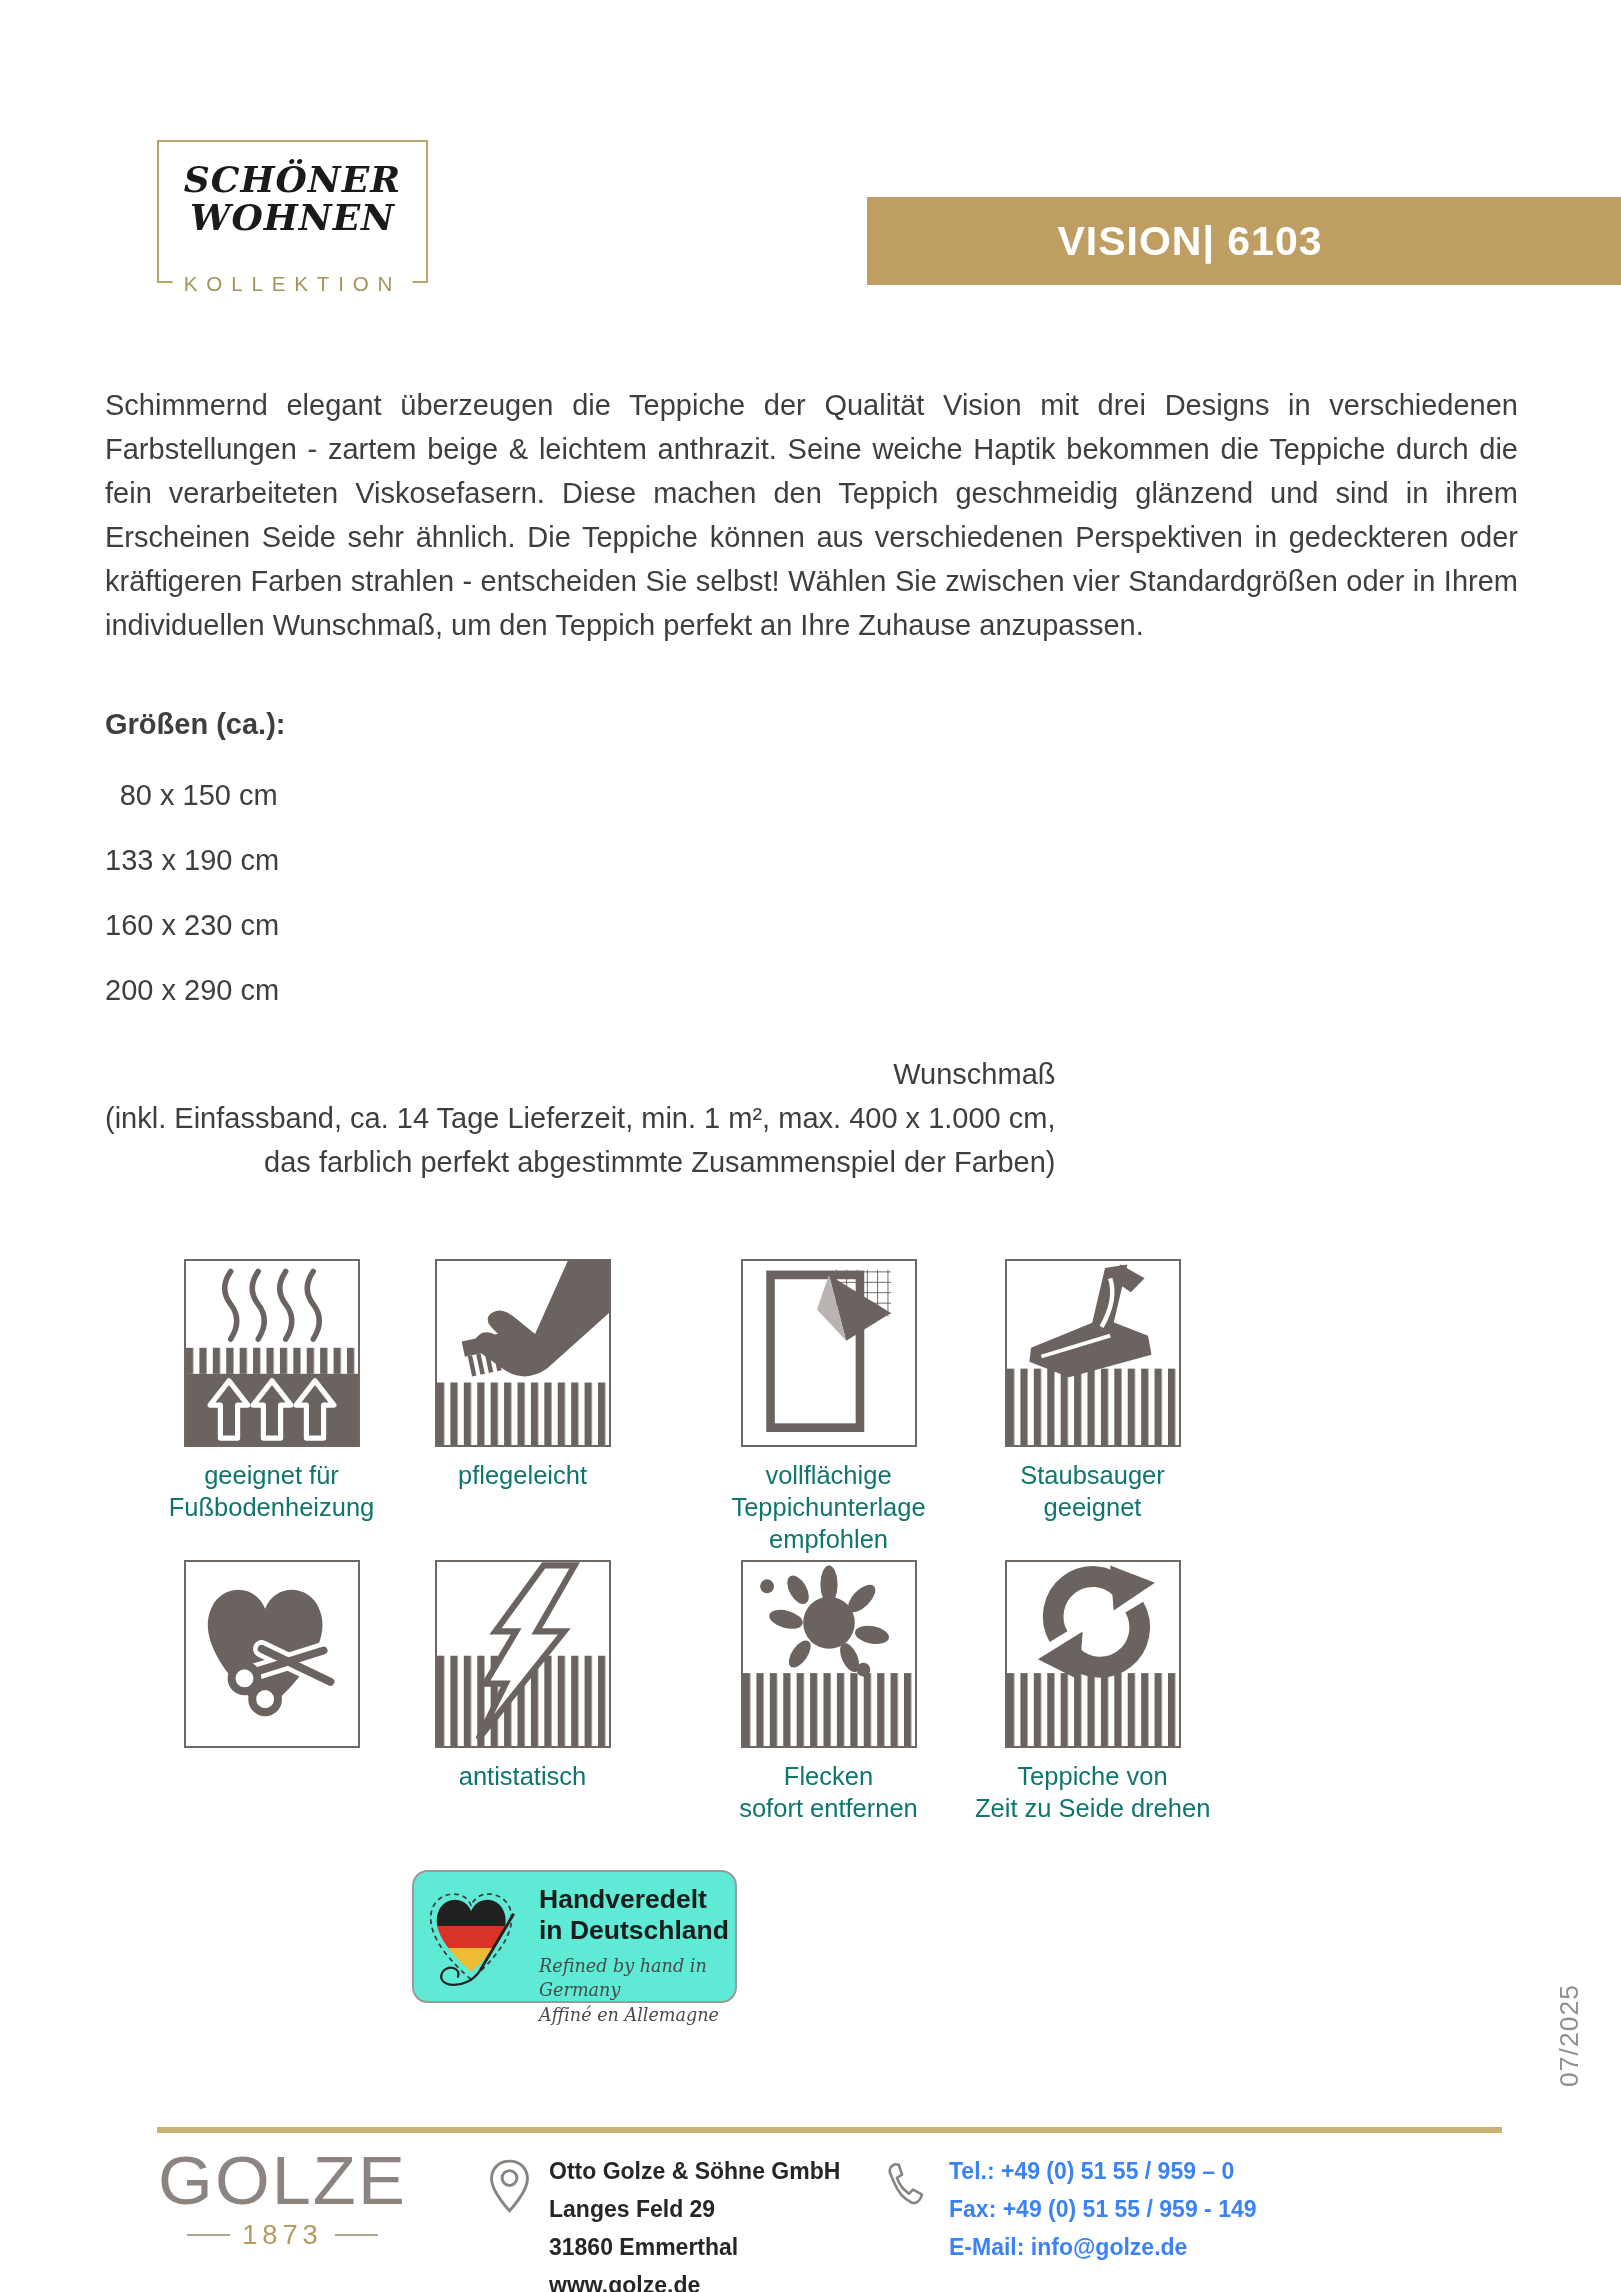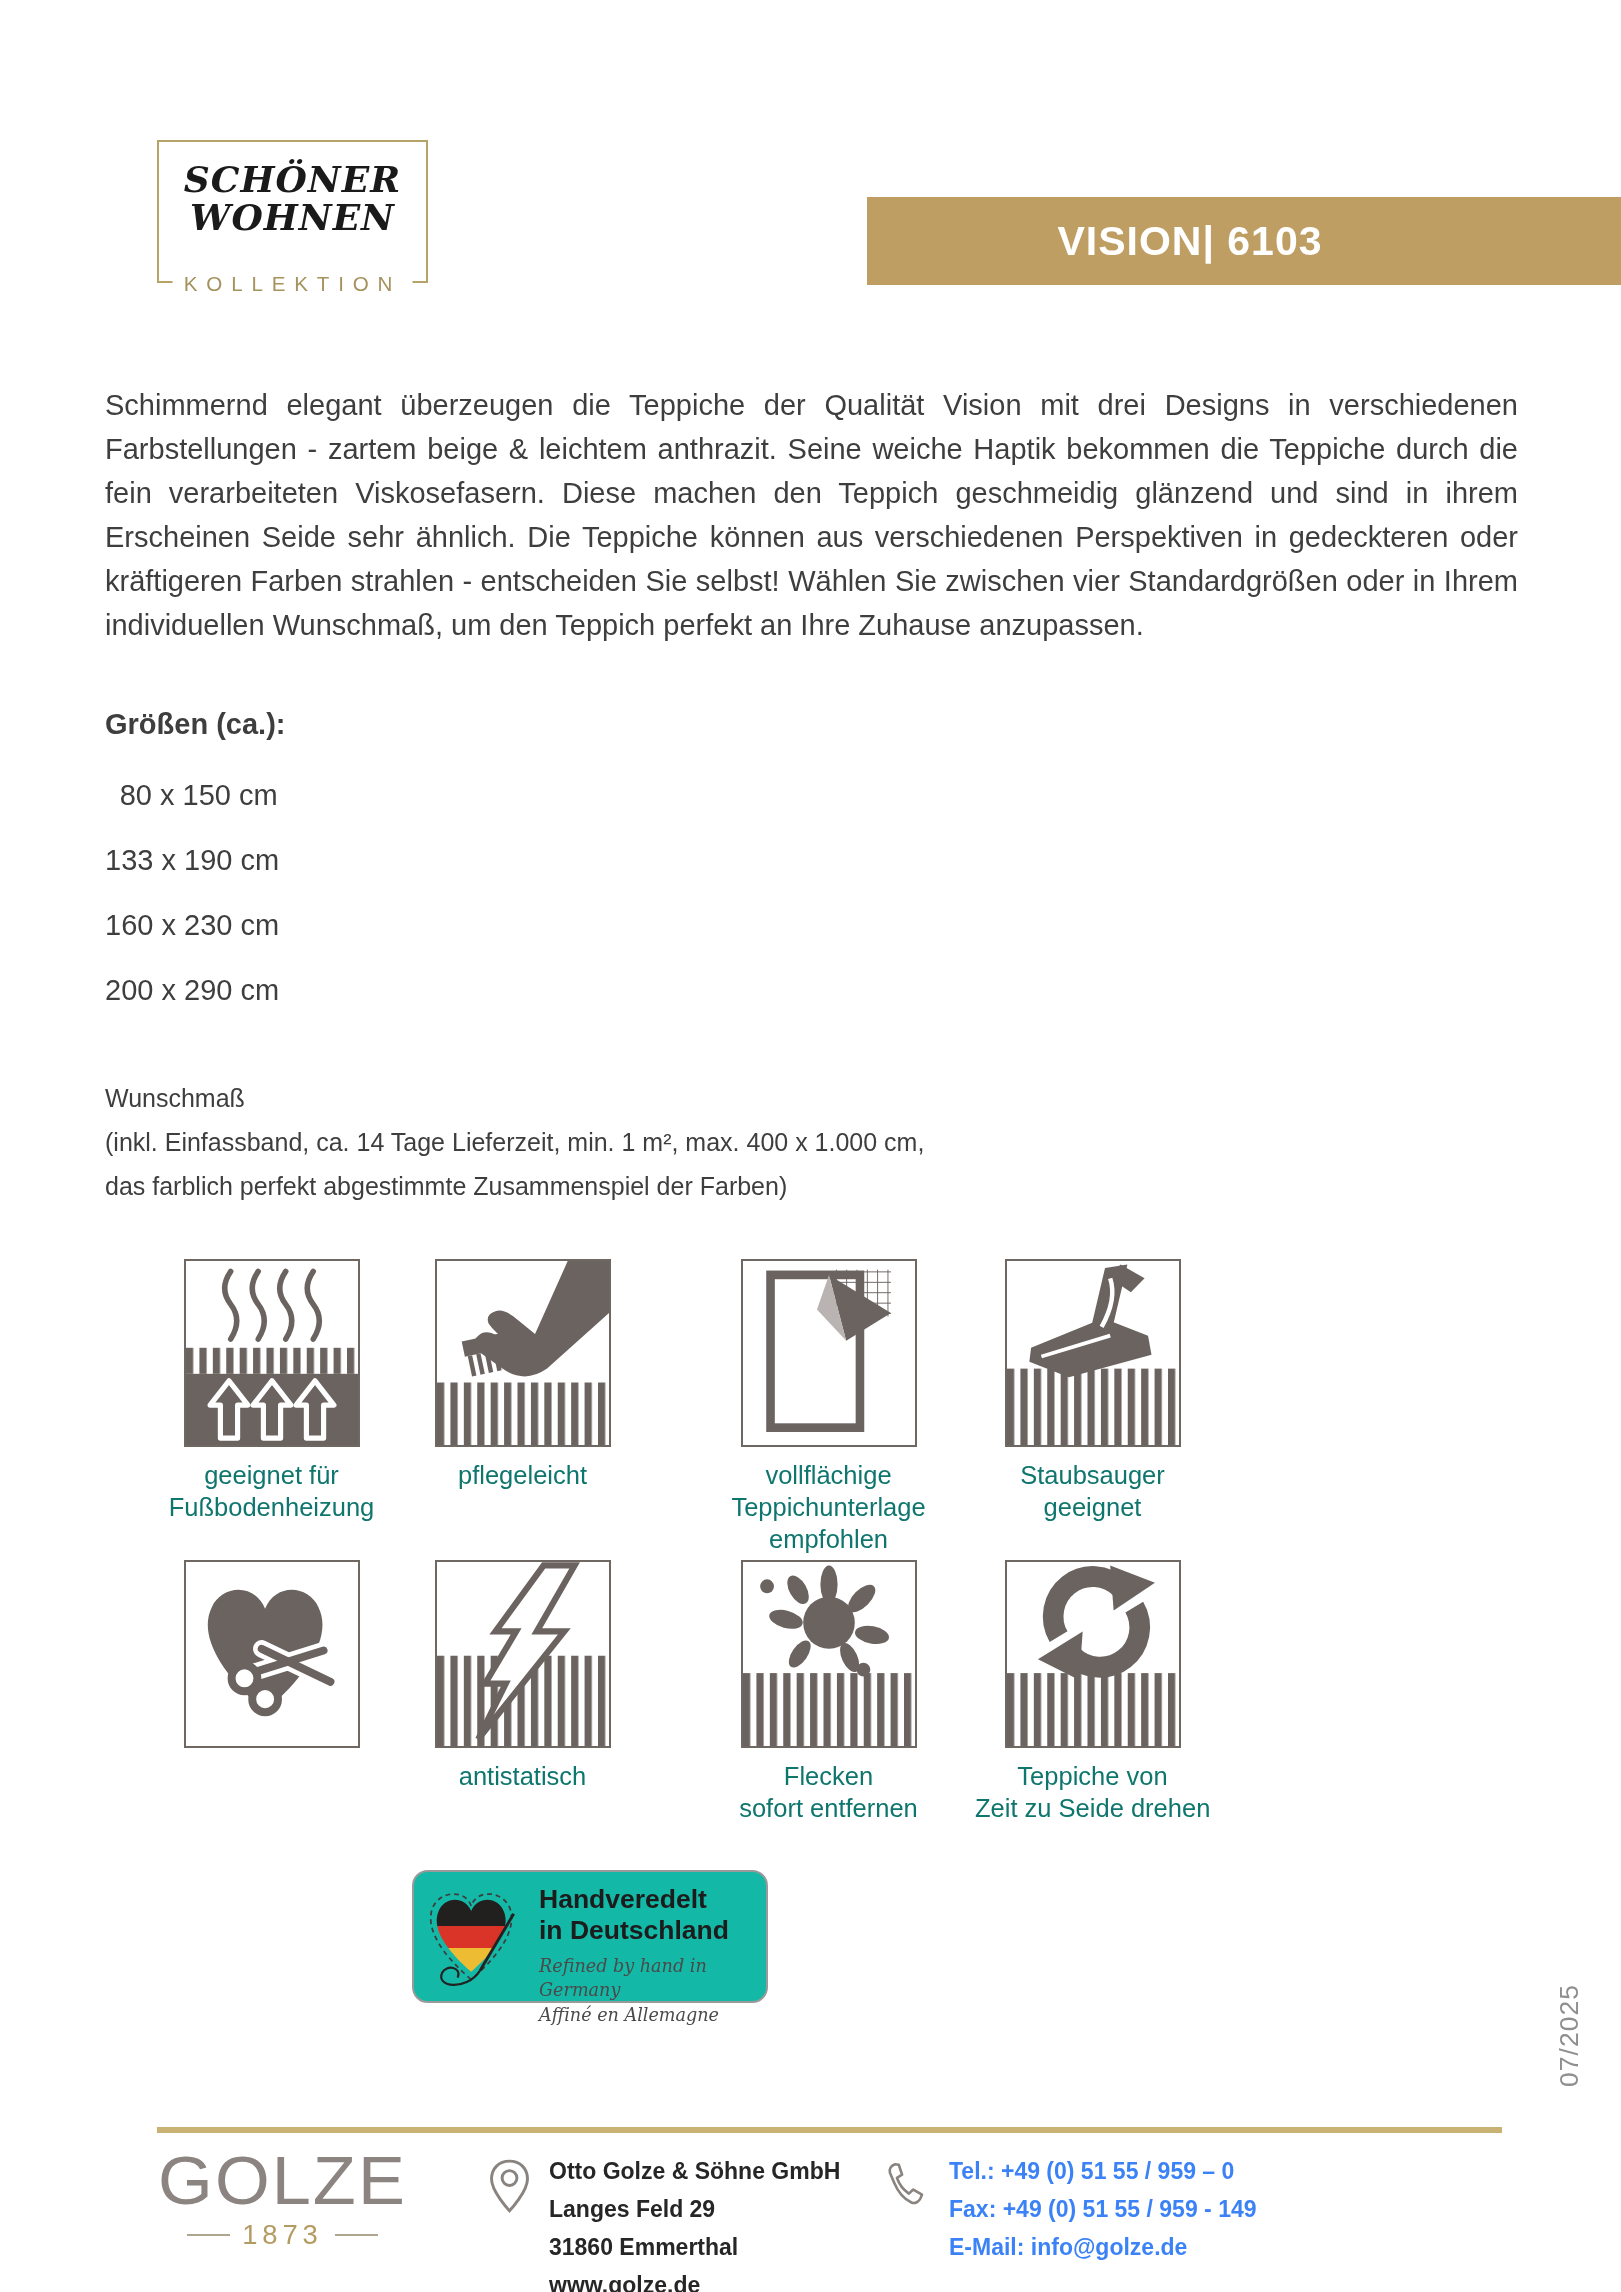--- a/index.html
+++ b/index.html
@@ -33,38 +33,38 @@
   
   .intro{
     position:absolute; left:105px; top:383px; width:1413px;
     font-size:29px; line-height:44px; text-align:justify;
   }
   
   .sizes-heading{position:absolute; left:105px; top:708px; font-size:29px; font-weight:bold;}
   .sizes-list{position:absolute; left:105px; top:781px; font-size:29px;}
   .size-item{height:29px; margin-bottom:36px; line-height:29px;}
   .size-item.indent{padding-left:14.7px;}
-  .custom-block{position:absolute; left:105px; top:1076px; font-size:25px; line-height:44px;}
+  .custom-block{position:absolute; left:105px; top:1052px; font-size:29px; line-height:44px;text-align:right;}
   
   .feature{position:absolute; width:235px; text-align:center;}
   .fbox{
     width:176px; height:188px; margin:0 auto; box-sizing:border-box;
     border:2px solid #6f6862; background:#fff;
   }
   .fbox svg{width:100%; height:100%; display:block;}
   .fcap{margin-top:11.8px; font-size:25.5px; line-height:32px; color:#0f766e; white-space:nowrap;}
   .fcap span{display:block;}
   .f1{left:154px; top:1259px;} .f2{left:405px; top:1259px;}
   .f3{left:711px; top:1259px;} .f4{left:975px; top:1259px;}
   .f5{left:154px; top:1560px;} .f6{left:405px; top:1560px;}
   .f7{left:711px; top:1560px;} .f8{left:975px; top:1560px;}
   
   .handmade{
-    position:absolute; left:412px; top:1870px; width:356px; height:133px;
-    border:2px solid #9a9a9a; border-radius:15.7px; box-sizing:border-box; background:#14b8a6;
+    position:absolute; left:412px; top:1870px; width:325px; height:133px;
+    border:2px solid #9a9a9a; border-radius:15.7px; box-sizing:border-box; background:#5eead4;
   }
   .handmade svg{position:absolute; left:3.9px; top:5.9px;}
   .hm-text{position:absolute; left:125px; top:11.8px;}
   .hm-title{font-size:26.5px; font-weight:bold; color:#1c1c1c; line-height:31px;}
   .hm-sub{margin-top:7.8px; font-size:17.6px; font-style:italic; color:#4a4a4a; line-height:24.5px; font-family:"DejaVu Serif",serif;}
   .oeko{position:absolute; left:926px; top:1874px; display:flex; align-items:flex-start;}
   .oeko-drop{
     width:88px; height:90px; background:#2f9c88; border-radius:0 50% 50% 50%;
     display:flex; flex-direction:column; align-items:center; justify-content:center;
     color:#fff; font-weight:bold; font-size:23.5px; line-height:25.5px; flex:0 0 auto;

